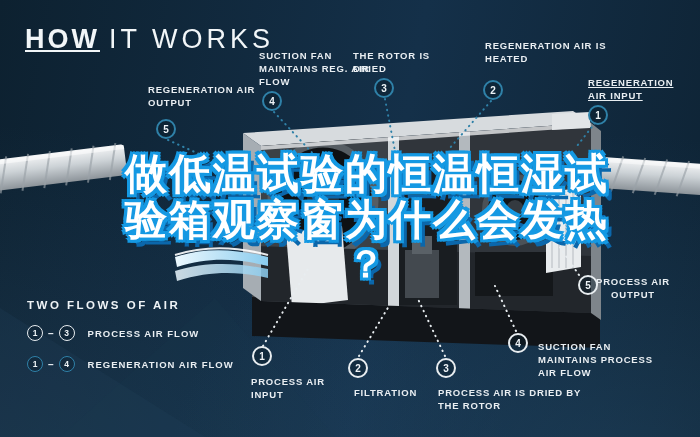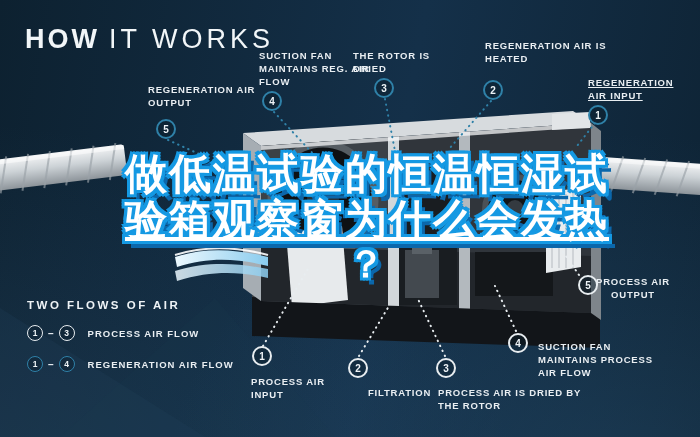--- a/index.html
+++ b/index.html
@@ -7,40 +7,40 @@
     position:relative;width:700px;height:437px;overflow:hidden;
     font-family:"Liberation Sans",sans-serif;
     background:
       radial-gradient(ellipse at 88% 115%, rgba(45,90,125,.38), transparent 52%),
       radial-gradient(ellipse at -8% 125%, rgba(55,95,130,.30), transparent 55%),
       linear-gradient(100deg,#0d2130 0%,#143049 55%,#0e2334 100%);
   }
   .scene{position:absolute;left:0;top:0;z-index:1;}
   
   .title{position:absolute;left:25px;top:24px;z-index:4;color:#f2f6f8;font-size:27px;letter-spacing:3px;white-space:nowrap;}
-  .title .strong{font-weight:800;}
+  .title .strong{font-weight:800;text-decoration:underline;}
   .title .light{font-weight:300;margin-left:9px;letter-spacing:4px;text-align:center;}
   
   .label{position:absolute;z-index:4;color:#e9eef2;font-size:9.5px;font-weight:700;line-height:1.35;letter-spacing:.8px;}
   
   .badge{position:absolute;z-index:5;width:20px;height:20px;border-radius:50%;box-sizing:border-box;
     display:flex;align-items:center;justify-content:center;font-size:10px;font-weight:700;color:#eef3f6;
     background:rgba(12,30,44,.45);}
   .badge.regen{border:2px solid #2f81a8;}
   .badge.process{border:2px solid #e8edf0;}
   
   .hl{position:absolute;left:34px;right:0;z-index:3;text-align:center;color:#ffffff;
     font-family:"DejaVu Sans","Liberation Sans",sans-serif;font-weight:900;letter-spacing:2px;line-height:1;
     text-shadow:
       -3px -3px 0 #1599e3, 0 -3px 0 #1599e3, 3px -3px 0 #1599e3,
       -3px 0 0 #1599e3, 3px 0 0 #1599e3,
       -3px 3px 0 #1599e3, 0 3px 0 #1599e3, 3px 3px 0 #1599e3,
       6px 7px 0 #0b67ab;}
   .hl1{top:153px;font-size:42px;}
-  .hl2{top:199px;font-size:42px;text-decoration:underline;}
+  .hl2{top:199px;font-size:42px;}
   .hl3{top:245px;font-size:38px;}
   
   .legend-title{position:absolute;left:27px;top:299px;z-index:4;color:#eef3f6;font-size:11.5px;font-weight:700;letter-spacing:2.5px;white-space:nowrap;}
   .legend-row{position:absolute;left:27px;z-index:4;display:flex;align-items:center;color:#e9eef2;}
   .legend-row.r1{top:325px;}
   .legend-row.r2{top:356px;}
   .lc{width:16px;height:16px;border-radius:50%;box-sizing:border-box;display:flex;align-items:center;justify-content:center;
       font-size:8.5px;font-weight:700;color:#eef3f6;background:rgba(12,30,44,.4);}
   .lc.process{border:1.6px solid #e8edf0;}
   .lc.regen{border:1.6px solid #2f81a8;}
@@ -160,21 +160,21 @@
   <div class="label" style="left:485px;top:40px;width:150px;">REGENERATION AIR IS HEATED</div>
   <div class="badge regen" style="left:483px;top:80px;">2</div>
 
   <div class="label" style="left:588px;top:77px;width:105px;text-decoration:underline;">REGENERATION AIR INPUT</div>
   <div class="badge regen" style="left:588px;top:105px;">1</div>
 
   <div class="badge process" style="left:252px;top:346px;">1</div>
   <div class="label" style="left:251px;top:376px;width:105px;">PROCESS AIR INPUT</div>
 
   <div class="badge process" style="left:348px;top:358px;">2</div>
-  <div class="label" style="left:368px;top:387px;width:90px;">FILTRATION</div>
+  <div class="label" style="left:354px;top:387px;width:90px;">FILTRATION</div>
 
   <div class="badge process" style="left:436px;top:358px;">3</div>
   <div class="label" style="left:438px;top:387px;width:160px;">PROCESS AIR IS DRIED BY THE ROTOR</div>
 
   <div class="badge process" style="left:508px;top:333px;">4</div>
   <div class="label" style="left:538px;top:341px;width:130px;">SUCTION FAN MAINTAINS PROCESS AIR FLOW</div>
 
   <div class="badge process" style="left:578px;top:275px;">5</div>
   <div class="label" style="left:587px;top:276px;width:92px;text-align:center;">PROCESS AIR OUTPUT</div>
 

